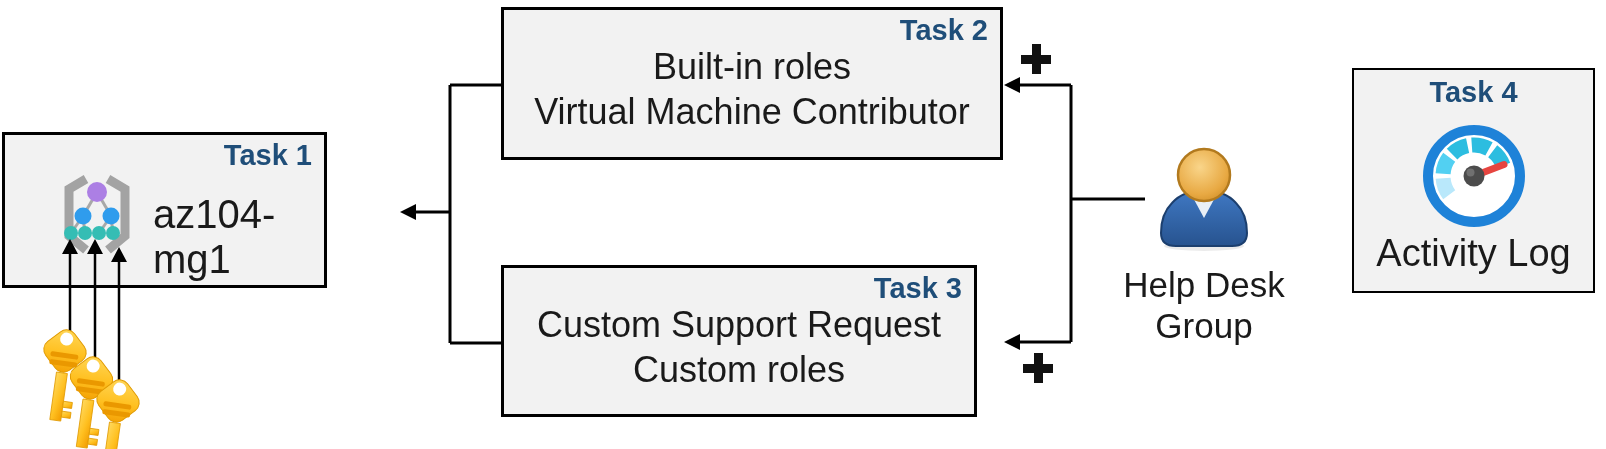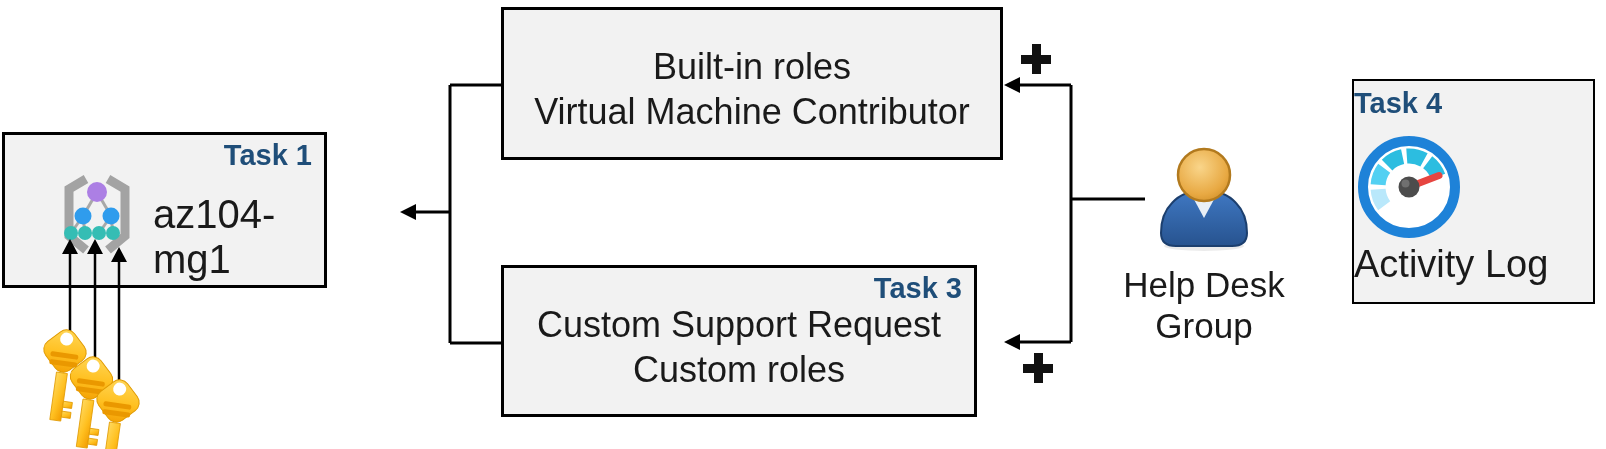--- a/index.html
+++ b/index.html
@@ -4,22 +4,22 @@
 <style>
   html,body {margin:0; padding:0; background:#fff;}
   #canvas {
     position:relative; width:1606px; height:449px; overflow:hidden;
     background:#ffffff; font-family:"Liberation Sans", sans-serif; color:#1a1a1a;
   }
   .box {position:absolute; background:#f2f2f2; border:3px solid #000; box-sizing:border-box; z-index:1;}
   .task1 {left:2px;   top:132px; width:325px; height:156px;}
   .task2 {left:501px; top:7px;   width:502px; height:153px;}
   .task3 {left:501px; top:265px; width:476px; height:152px;}
-  .task4 {left:1352px;top:79px;  width:243px; height:225px; border-width:2px;
-          display:flex; flex-direction:column; }
+  .task4 {left:1352px;top:68px;  width:243px; height:225px; border-width:2px;
+          display:flex; flex-direction:column; align-items:center;}
   .corner-label {position:absolute; top:3px; right:12px; color:#1f4e79;
                  font-weight:bold; font-size:29px; line-height:34px;}
   .box-lines {position:absolute; left:0; right:0; top:34px; text-align:center;
               font-size:36px; line-height:45px; color:#1a1a1a;}
   .mg-icon {position:absolute; left:44px; top:34px;}
   .task1-title {position:absolute; left:148px; right:6px; top:57px;
                 text-align:left; font-size:40px;}
   .task4-label {color:#1f4e79; font-weight:bold; font-size:29px; margin-top:6px;}
   .gauge {margin-top:12px;}
   .task4-title {font-size:38px; line-height:40px; margin-top:2px;}
@@ -59,20 +59,21 @@
       <circle cx="62" cy="47" r="8.5" fill="#2f9ced"></circle>
       <circle cx="22" cy="64" r="7" fill="#35bdb4"></circle>
       <circle cx="36" cy="64" r="7" fill="#35bdb4"></circle>
       <circle cx="50" cy="64" r="7" fill="#35bdb4"></circle>
       <circle cx="64" cy="64" r="7" fill="#35bdb4"></circle>
     </svg>
     <div class="task1-title">az104-mg1</div>
   </div>
 
   <div class="box task2">
+    <div class="corner-label">Task 2</div>
     <div class="box-lines">
       <div>Built-in roles</div>
       <div>Virtual Machine Contributor</div>
     </div>
   </div>
 
   <div class="box task3">
     <div class="corner-label">Task 3</div>
     <div class="box-lines">
       <div>Custom Support Request</div>

